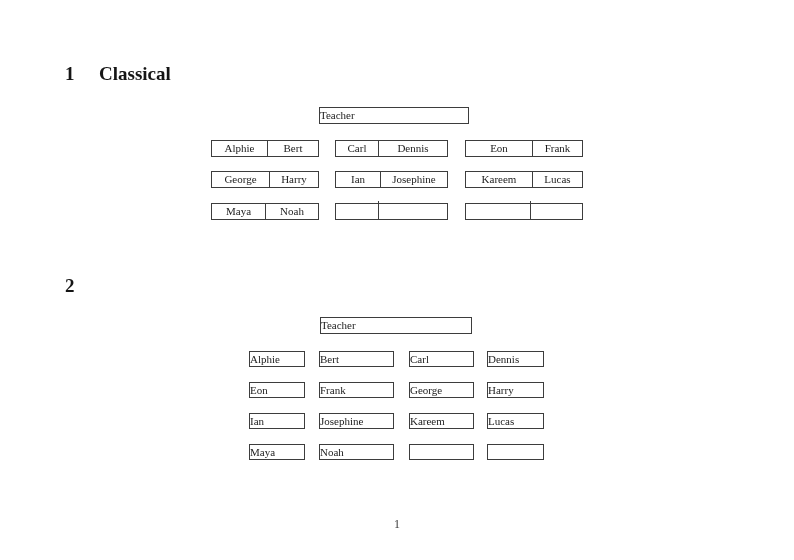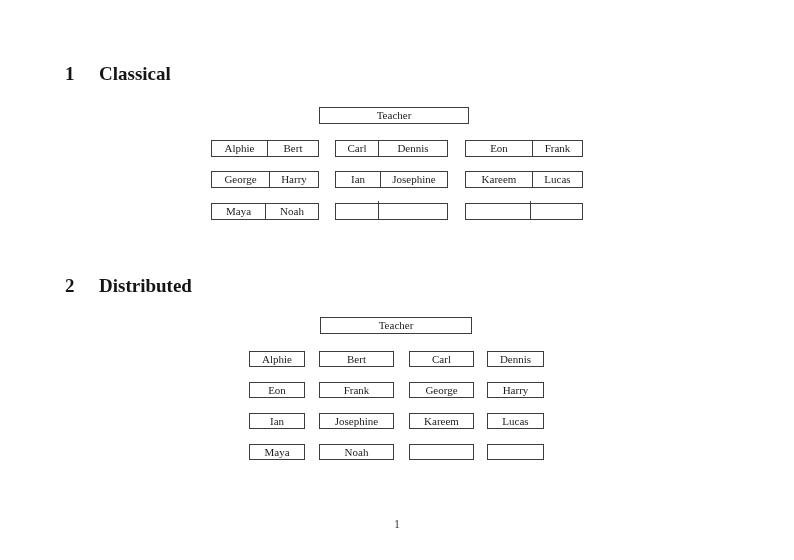--- a/index.html
+++ b/index.html
@@ -33,21 +33,20 @@
   .heading-classical { top: 63px; }
   .heading-distributed { top: 275px; }
 
   .box {
     position: absolute;
     box-sizing: border-box;
     border: 1px solid #3d3d3d;
     background: #ffffff;
     display: flex;
     align-items: center;
-    justify-content: center;
     font-size: 11px;
     line-height: 11px;
     color: #1c1c1c;
   }
   .teacher-box {
     width: 150px;
     height: 17px;
   }
   .desk2 {
     height: 17px;
@@ -150,21 +149,20 @@
     <span class="cell right"></span>
   </div>
   <div class="box desk2 spike" style="left:465px; top:203px; width:118px;">
     <span class="cell left" style="width:64px"></span>
     <span class="divider"></span>
     <span class="cell right"></span>
   </div>
 
   <div class="section-heading heading-distributed">
     <span class="sec-num">2</span>
-    <span class="sec-title">Distributed</span>
   </div>
 
   <div class="box teacher-box" style="left:320px; top:317px; width:152px;">
     <span>Teacher</span>
   </div>
 
   <div class="box desk1" style="left:249px; top:351px; width:56px;">Alphie</div>
   <div class="box desk1" style="left:319px; top:351px; width:75px;">Bert</div>
   <div class="box desk1" style="left:409px; top:351px; width:65px;">Carl</div>
   <div class="box desk1" style="left:487px; top:351px; width:57px;">Dennis</div>

